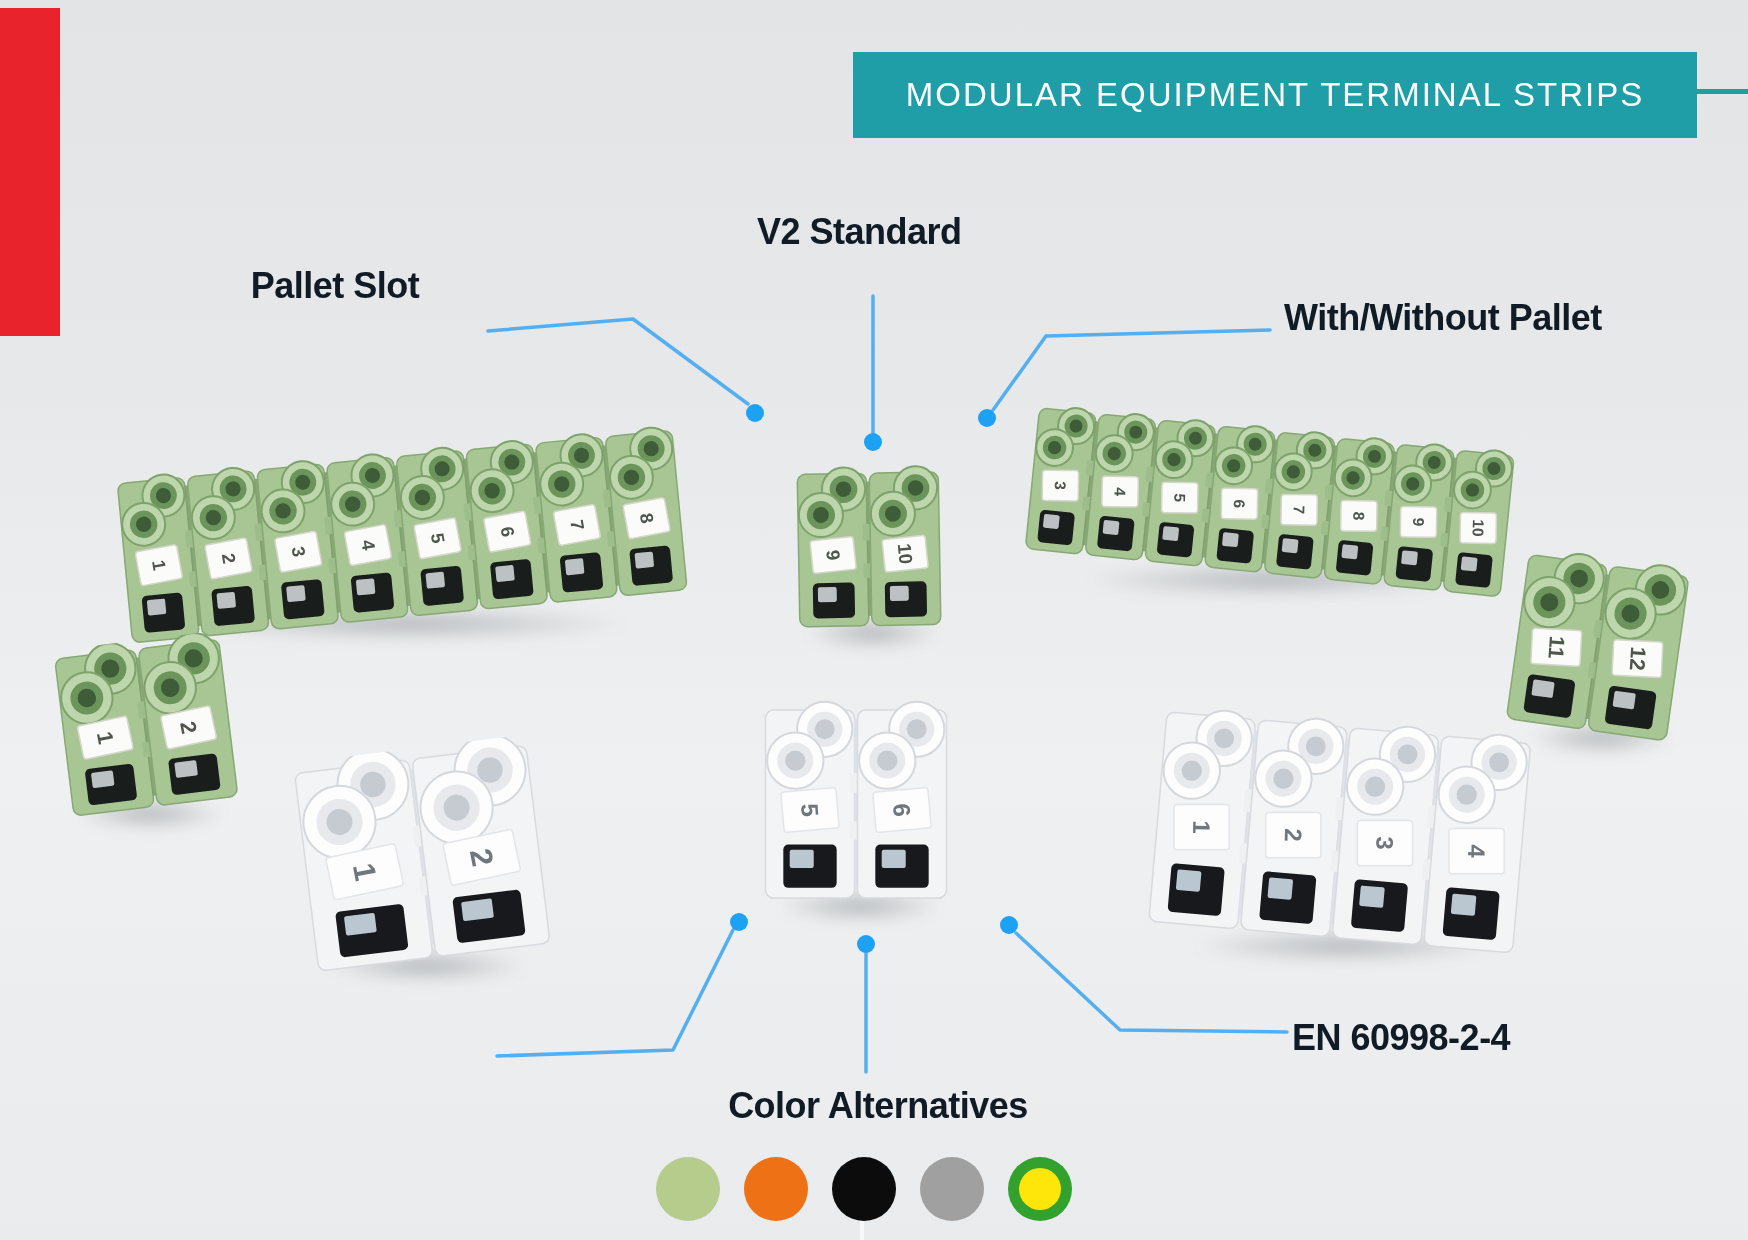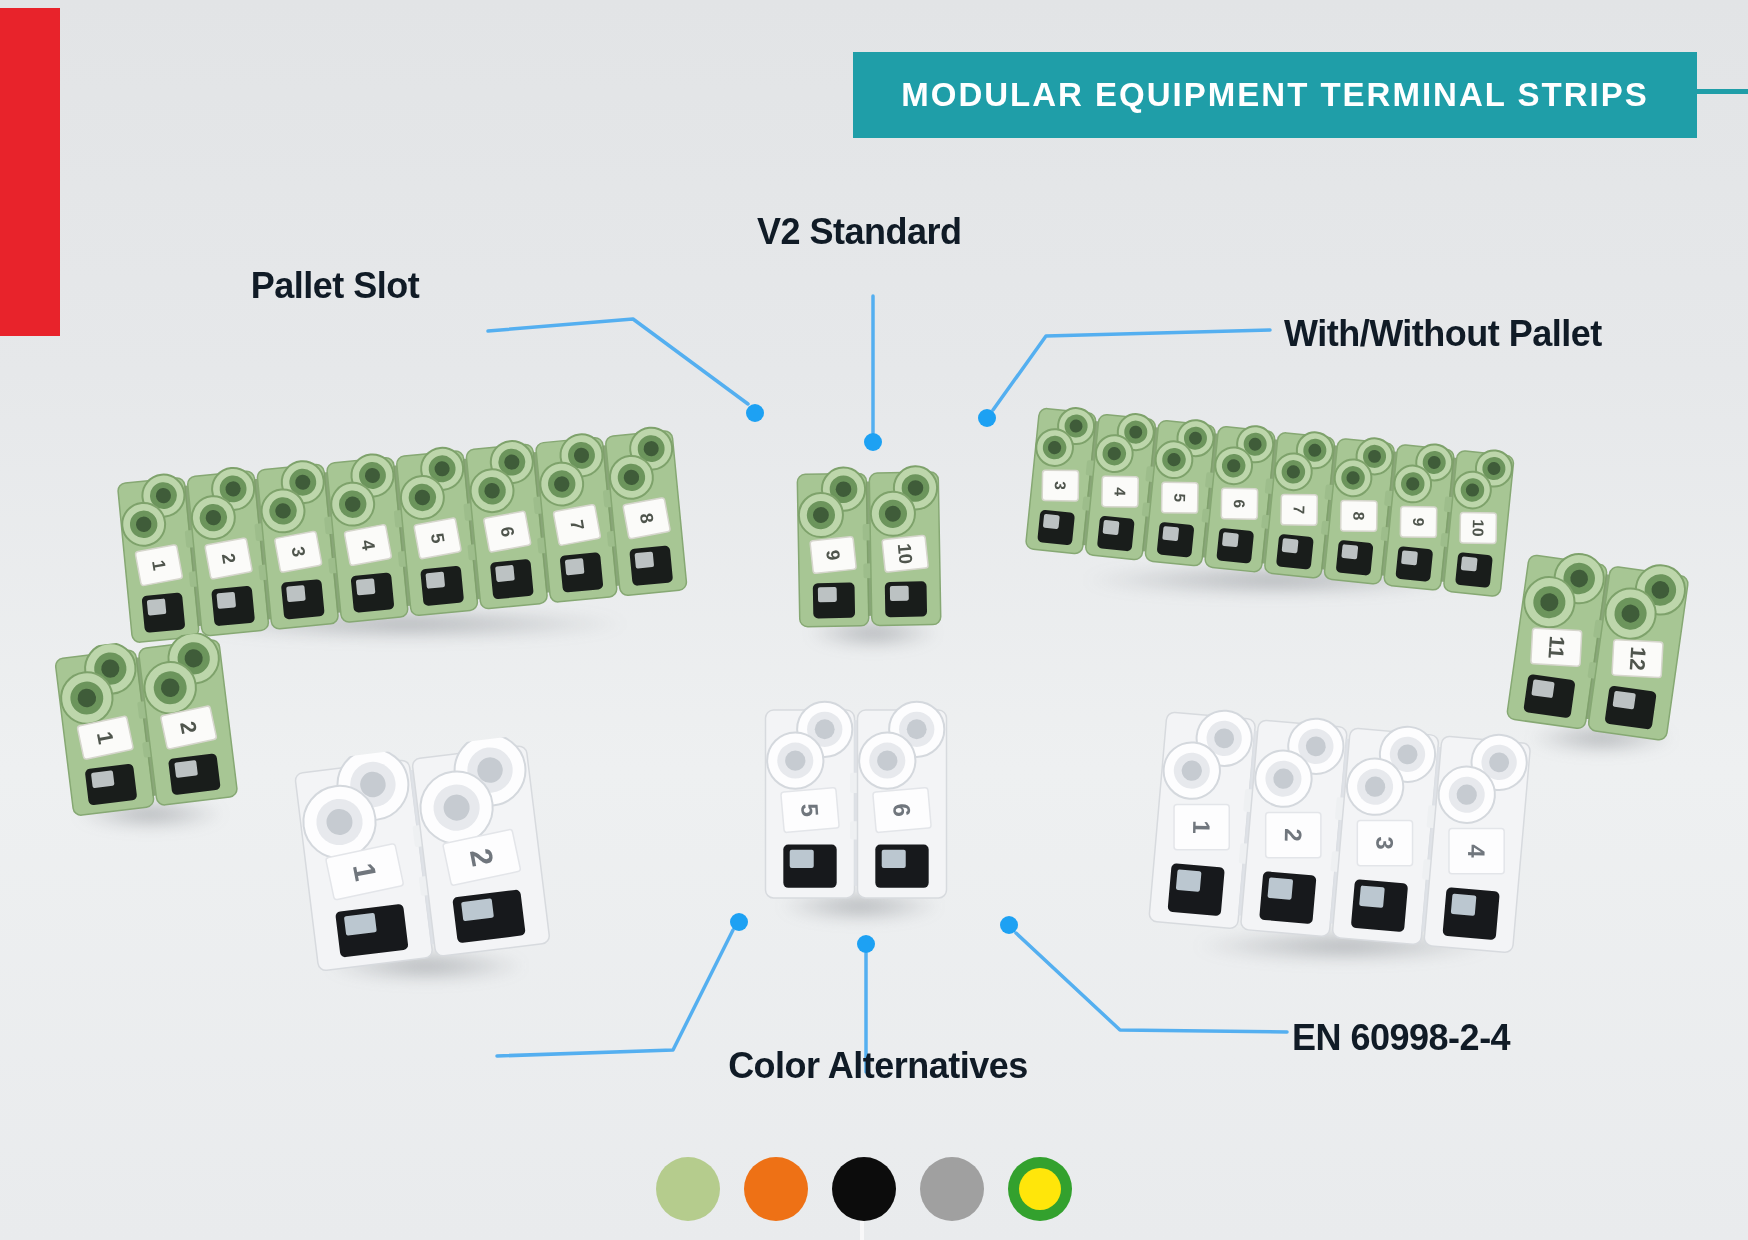--- a/index.html
+++ b/index.html
@@ -4,29 +4,29 @@
 <style>
   html,body{margin:0;padding:0;background:#ffffff;}
   .stage{
     position:relative;width:1748px;height:1240px;overflow:hidden;
     font-family:"Liberation Sans",sans-serif;
     background:linear-gradient(180deg,#e2e4e6 0%,#e6e8ea 30%,#eef0f1 62%,#e9ebed 100%);
   }
   .accent-bar{position:absolute;left:0;top:8px;width:60px;height:328px;}
   .banner{position:absolute;left:853px;top:52px;width:844px;height:86px;
     display:flex;align-items:center;justify-content:center;}
-  .banner-title{font-size:33px;font-weight:700;letter-spacing:2px;white-space:nowrap;}
+  .banner-title{font-size:33px;font-weight:400;letter-spacing:2px;white-space:nowrap;}
   .banner-tail{position:absolute;left:1697px;top:89px;width:51px;height:5px;}
   .feature{position:absolute;color:#101b26;font-weight:bold;font-size:36px;
     letter-spacing:-0.5px;line-height:72px;white-space:nowrap;}
   #lbl-bidir{left:135px;top:250px;width:400px;text-align:center;}
   #lbl-v2{left:757px;top:196px;}
-  #lbl-pallet{left:1284px;top:298px;}
+  #lbl-pallet{left:1284px;top:282px;}
   #lbl-modular{left:131px;top:1012px;}
-  #lbl-color{left:678px;top:1030px;width:400px;text-align:center;}
+  #lbl-color{left:678px;top:1070px;width:400px;text-align:center;}
   #lbl-en{left:1292px;top:1002px;}
   #products{position:absolute;left:0;top:0;width:100%;height:100%;}
   #products svg{position:absolute;}
   .strip-shadow{position:absolute;filter:blur(7px);}
   #callouts{position:absolute;left:0;top:0;pointer-events:none;}
   .swatch{position:absolute;border-radius:50%;display:flex;align-items:center;justify-content:center;}
   .swatch-inner{width:42px;height:42px;border-radius:50%;}
   .guide-tick{position:absolute;left:860px;top:1216px;width:4px;height:24px;opacity:.9;}
 </style>
 </head>

